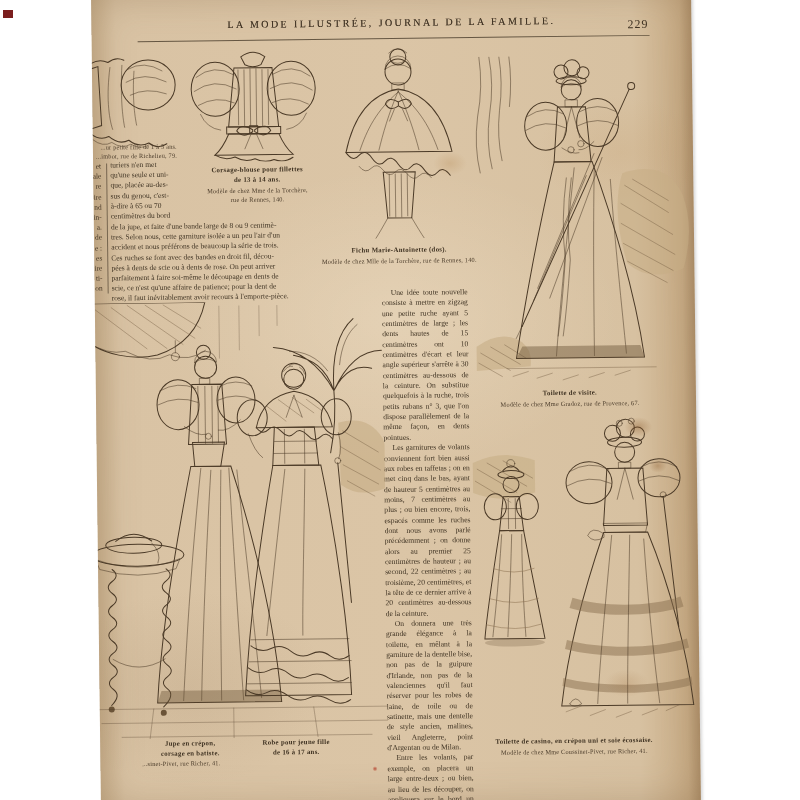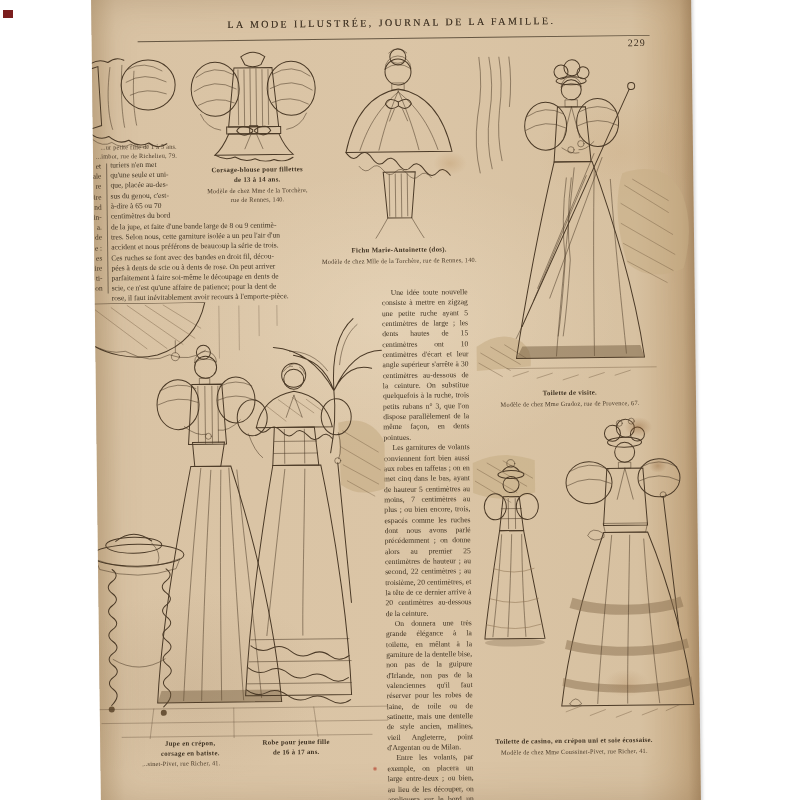--- a/index.html
+++ b/index.html
@@ -20,21 +20,21 @@
       linear-gradient(90deg,#cdb592 0%,#d9c3a4 4%,#dbc5a6 50%,#d7c1a1 90%,#c9ad87 98%,#b3956f 100%);
     box-shadow: inset 0 0 40px rgba(120,90,55,.35), 2px 0 3px rgba(0,0,0,.15);
     overflow:hidden;
   }
   .abs{position:absolute;}
   .hdr{
     left:0;right:0;top:25px;text-align:center;
     font-size:10px;letter-spacing:2.4px;color:#3e3122;
     text-shadow:0 0 .4px rgba(62,49,34,.6);
   }
-  .pagenum{left:536px;top:28px;font-size:10px;letter-spacing:1px;color:#3e3122;margin-top:20px;}
+  .pagenum{left:536px;top:28px;font-size:12px;letter-spacing:1px;color:#3e3122;}
   .hrule{left:46px;top:46px;width:512px;height:1px;background:rgba(62,49,34,.75);}
   .cap-b{font-weight:bold;font-size:6.8px;letter-spacing:.3px;color:#3f3222;line-height:10px;}
   .cap-s{font-size:6.3px;letter-spacing:.2px;color:#4a3b2a;line-height:9.5px;}
   .frag{left:-8px;top:166px;width:16px;text-align:right;font-size:7.4px;line-height:10.2px;color:#443625;}
   .vrule{left:13px;top:168px;width:1px;height:130px;background:rgba(62,49,34,.6);}
   .shortcol{left:17px;top:165px;width:77px;}
   .shortcol div, .fullcol div{font-size:7.5px;line-height:10.2px;white-space:nowrap;overflow:hidden;color:#3f3323;}
   .fullcol{left:17px;top:227px;width:228px;}
   .article{left:287px;top:296px;width:86px;}
   .article p{margin:0;font-size:7.6px;line-height:10.35px;text-align:justify;text-indent:9px;color:#3e3222;}

